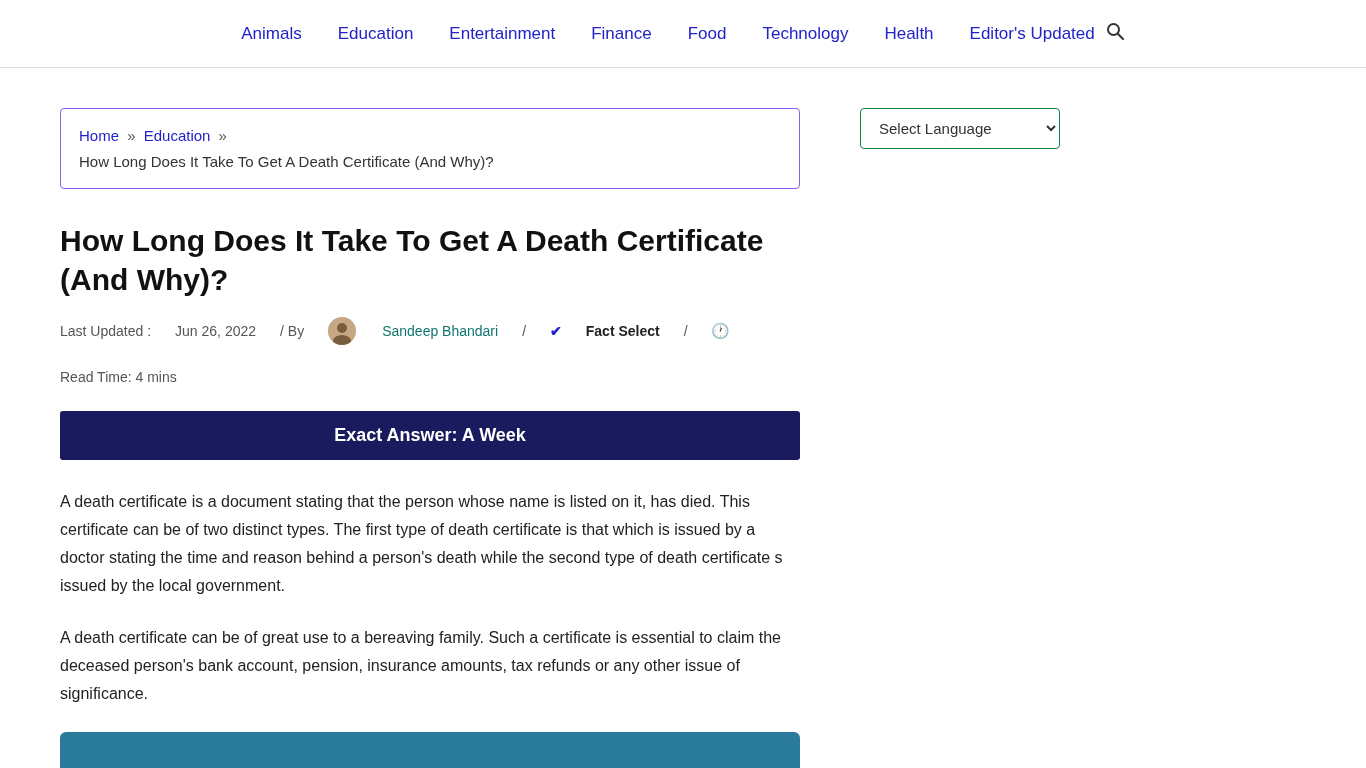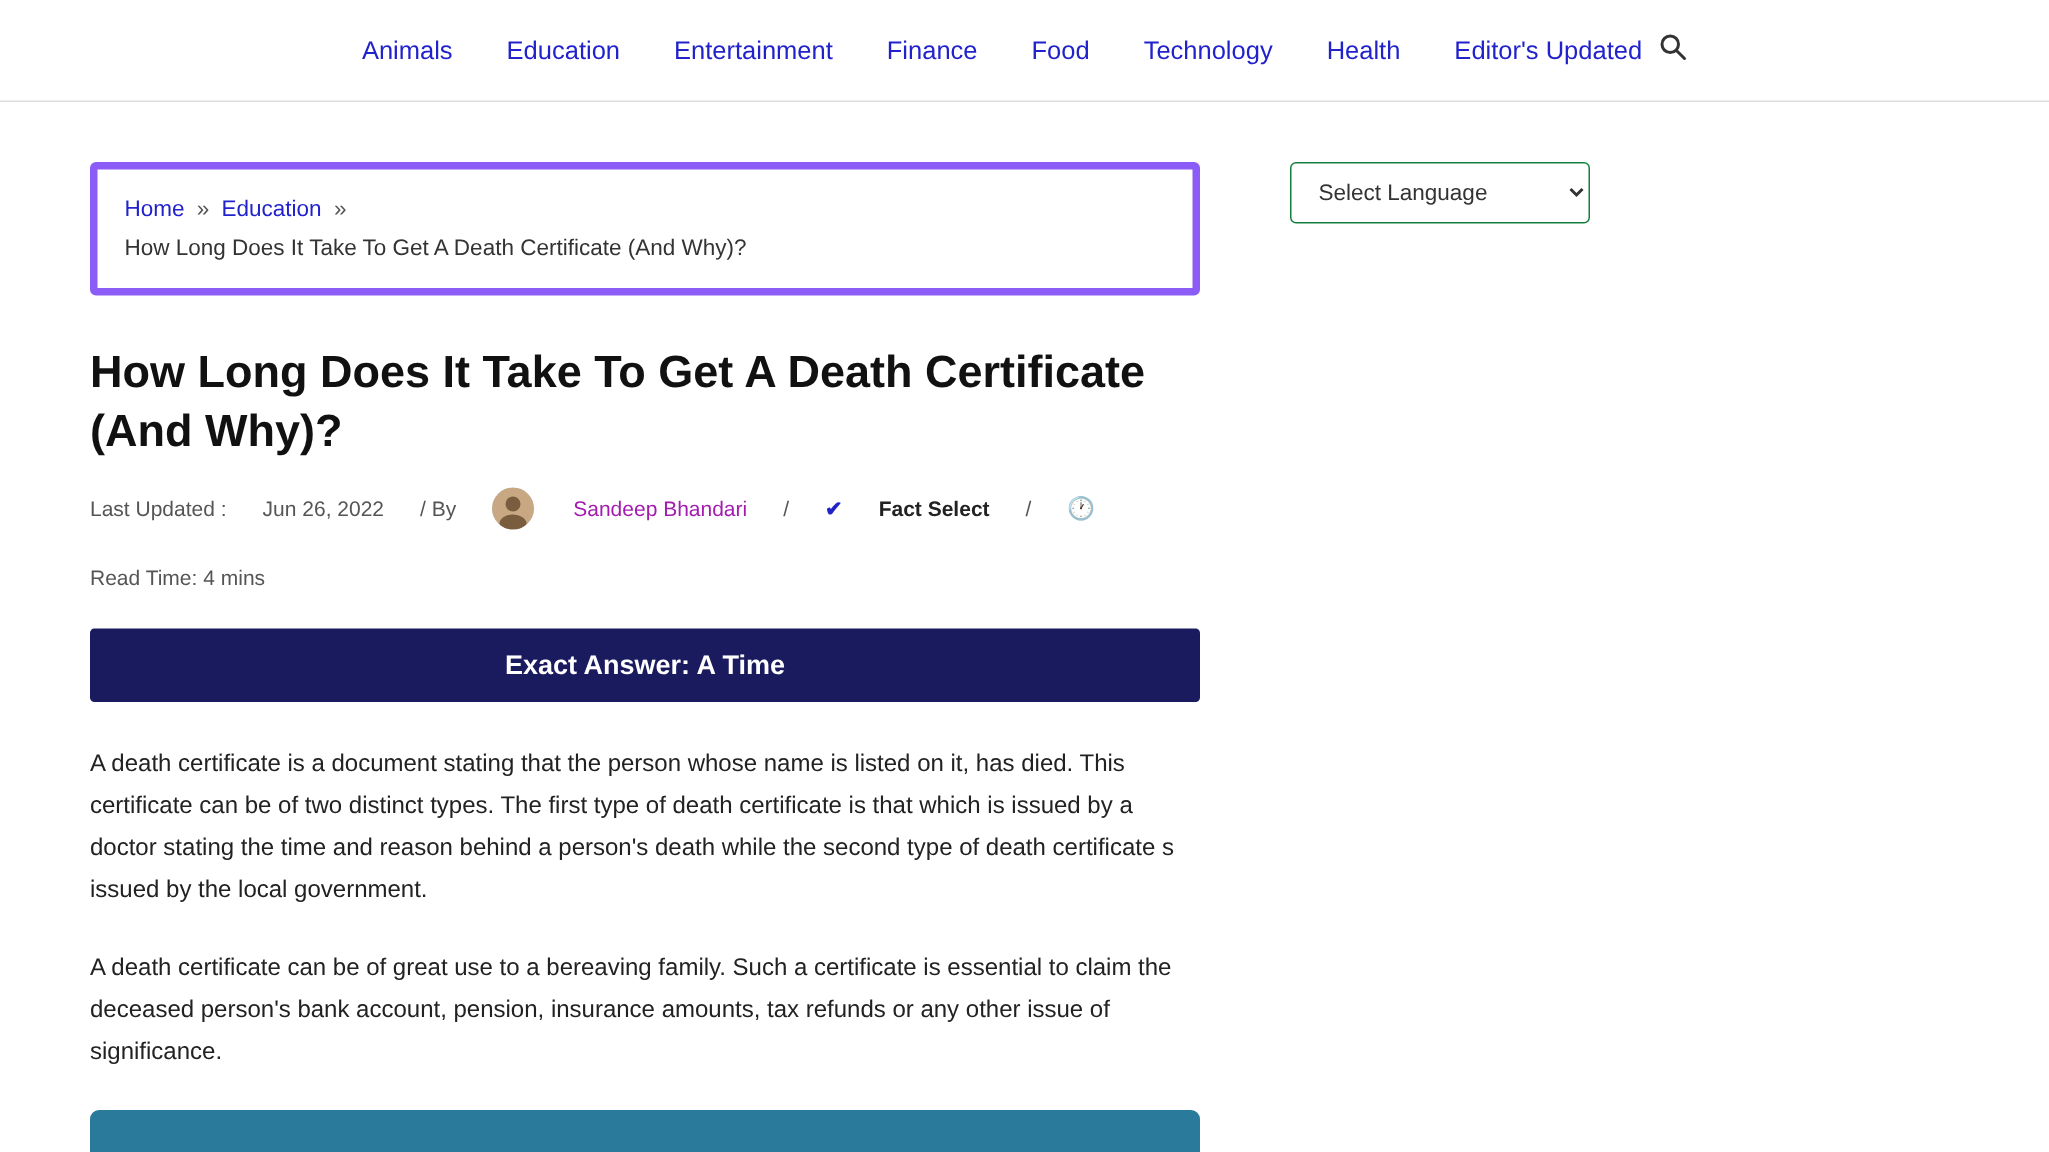--- a/index.html
+++ b/index.html
@@ -49,21 +49,21 @@
       max-width: 740px;
     }
     .sidebar {
       width: 260px;
       padding-left: 60px;
       flex-shrink: 0;
     }
 
     
     .breadcrumb-box {
-      border: 5px solid #8b5cf6;
+      border: 1px solid #8b5cf6;
       border-radius: 4px;
       padding: 14px 18px;
       margin-bottom: 32px;
       font-size: 15px;
       color: #333;
       line-height: 1.7;
     }
     .breadcrumb-box a {
       color: #2222cc;
       text-decoration: none;
@@ -83,21 +83,21 @@
     .meta-row {
       display: flex;
       align-items: center;
       gap: 24px;
       font-size: 14px;
       color: #555;
       margin-bottom: 26px;
       flex-wrap: wrap;
     }
     .meta-row .author-link {
-      color: #a21caf;
+      color: #0f766e;
       text-decoration: none;
     }
     .meta-avatar {
       width: 28px;
       height: 28px;
       border-radius: 50%;
       background: #bbb;
       display: inline-flex;
       align-items: center;
       justify-content: center;
@@ -225,21 +225,21 @@
       <a href="#" class="author-link">Sandeep Bhandari</a>
       <span>/</span>
       <span class="check-mark">✔</span>
       <span class="fact-checked">Fact Select</span>
       <span>/</span>
       <span class="clock-icon">🕐</span>
       <span>Read Time: 4 mins</span>
     </div>
 
     <div class="exact-answer-banner">
-      <span>Exact Answer: A Time</span>
+      <span>Exact Answer: A Week</span>
     </div>
 
     <div class="article-body">
       <p>A death certificate is a document stating that the person whose name is listed on it, has died. This certificate can be of two distinct types. The first type of death certificate is that which is issued by a doctor stating the time and reason behind a person's death while the second type of death certificate s issued by the local government.</p>
       <p>A death certificate can be of great use to a bereaving family. Such a certificate is essential to claim the deceased person's bank account, pension, insurance amounts, tax refunds or any other issue of significance.</p>
     </div>
 
     <div class="how-long-box">
       <div class="how-long-box-title">How Long Does It</div>
     </div>

